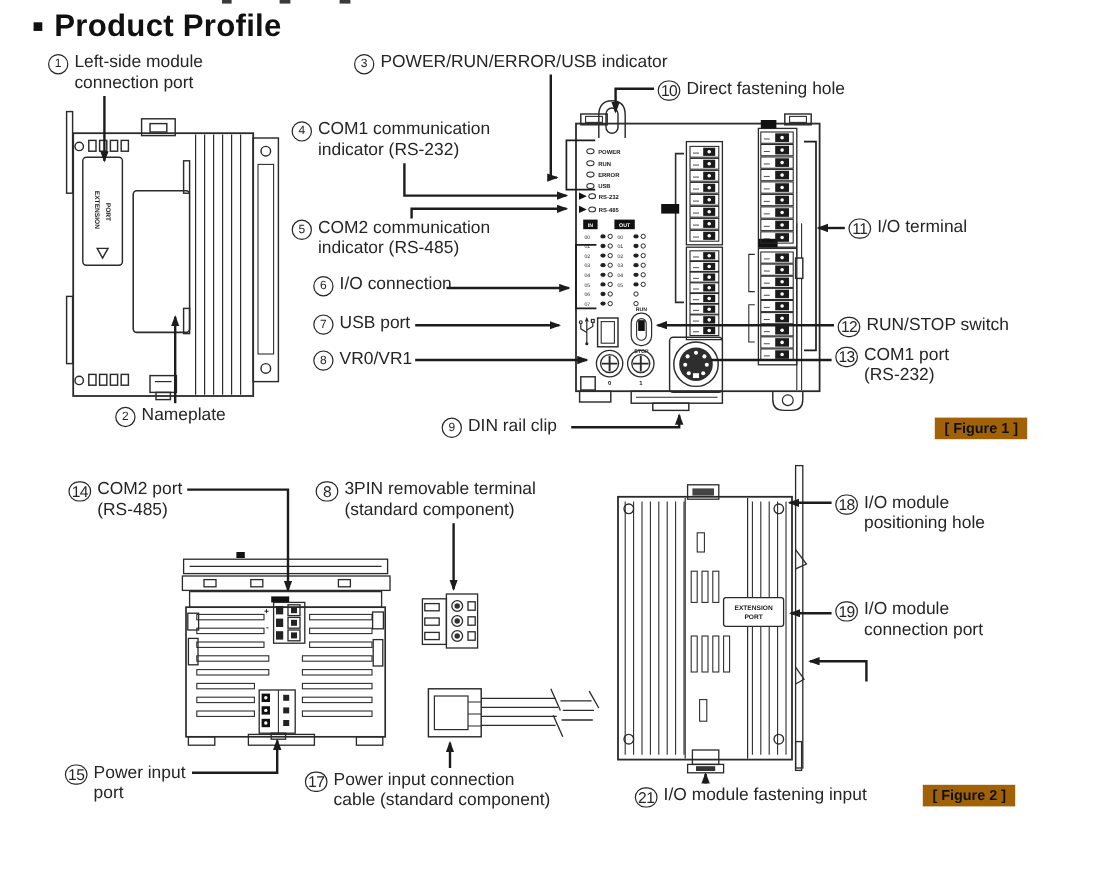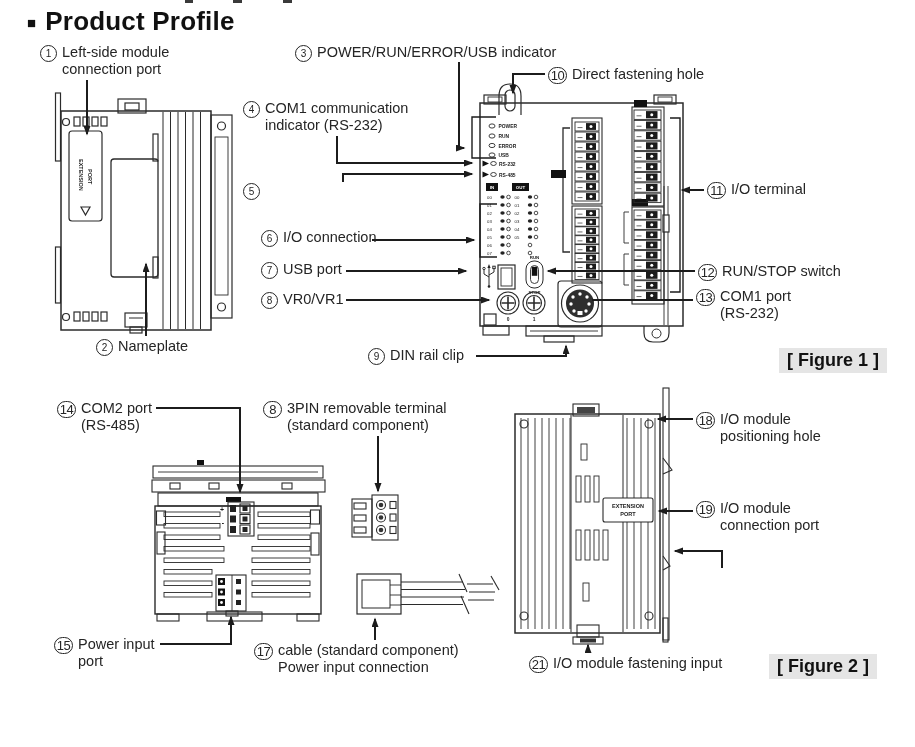--- a/index.html
+++ b/index.html
@@ -8,21 +8,21 @@
   #art{position:absolute;left:0;top:0;}
   .title{position:absolute;left:27px;top:6px;display:flex;align-items:center;gap:9px;
          font-weight:bold;font-size:26px;color:#111;letter-spacing:0.2px;}
   .title .bullet{font-size:15px;margin-top:2px;}
   .callout{position:absolute;display:flex;gap:5px;font-size:14.5px;line-height:17px;color:#252525;}
   .cnum{flex:0 0 auto;box-sizing:border-box;width:17px;height:17px;border:1.4px solid #252525;
         border-radius:50%;font-size:10px;display:flex;align-items:center;justify-content:center;
         margin-top:0.5px;background:#fff;}
   .cnum.w2{width:19px;border-radius:9px;font-size:13px;letter-spacing:-0.5px;}
   .cl{display:block;white-space:nowrap;}
-  .figbadge{position:absolute;background:#e5e5e5;color:#111;font-weight:bold;font-size:18px;
+  .figbadge{position:absolute;background:#a16207;color:#111;font-weight:bold;font-size:12px;
             padding:2px 8px;white-space:nowrap;}
   .frag{position:absolute;top:0;height:3px;background:#3a3a3a;}
   .dtx{font-family:"Liberation Sans",sans-serif;fill:#1a1a1a;stroke:none;}
   .d5{font-size:4.9px;font-weight:bold;}
   .d55{font-size:5.5px;font-weight:bold;}
   .d45{font-size:4.4px;font-weight:bold;}
   .mtx{font-size:4.3px;}
   .dw{fill:#fff;}
 </style>
 </head>
@@ -556,20 +556,24 @@
   </div>
   <div class="callout" style="left:243px;top:100px">
     <span class="cnum">4</span>
     <span class="ctext">
         <span class="cl">COM1 communication</span>
         <span class="cl">indicator (RS-232)</span>
       </span>
   </div>
   <div class="callout" style="left:243px;top:182px">
     <span class="cnum">5</span>
+    <span class="ctext">
+        <span class="cl">COM2 communication</span>
+        <span class="cl">indicator (RS-485)</span>
+      </span>
   </div>
   <div class="callout" style="left:261px;top:229px">
     <span class="cnum">6</span>
     <span class="ctext">
         <span class="cl">I/O connection</span>
       </span>
   </div>
   <div class="callout" style="left:261px;top:261px">
     <span class="cnum">7</span>
     <span class="ctext">
@@ -630,22 +634,22 @@
   <div class="callout" style="left:263px;top:400px">
     <span class="cnum w2">8</span>
     <span class="ctext">
         <span class="cl">3PIN removable terminal</span>
         <span class="cl">(standard component)</span>
       </span>
   </div>
   <div class="callout" style="left:254px;top:642px">
     <span class="cnum w2">17</span>
     <span class="ctext">
+        <span class="cl">Power input connection</span>
         <span class="cl">cable (standard component)</span>
-        <span class="cl">Power input connection</span>
       </span>
   </div>
   <div class="callout" style="left:696px;top:411px">
     <span class="cnum w2">18</span>
     <span class="ctext">
         <span class="cl">I/O module</span>
         <span class="cl">positioning hole</span>
       </span>
   </div>
   <div class="callout" style="left:696px;top:500px">

